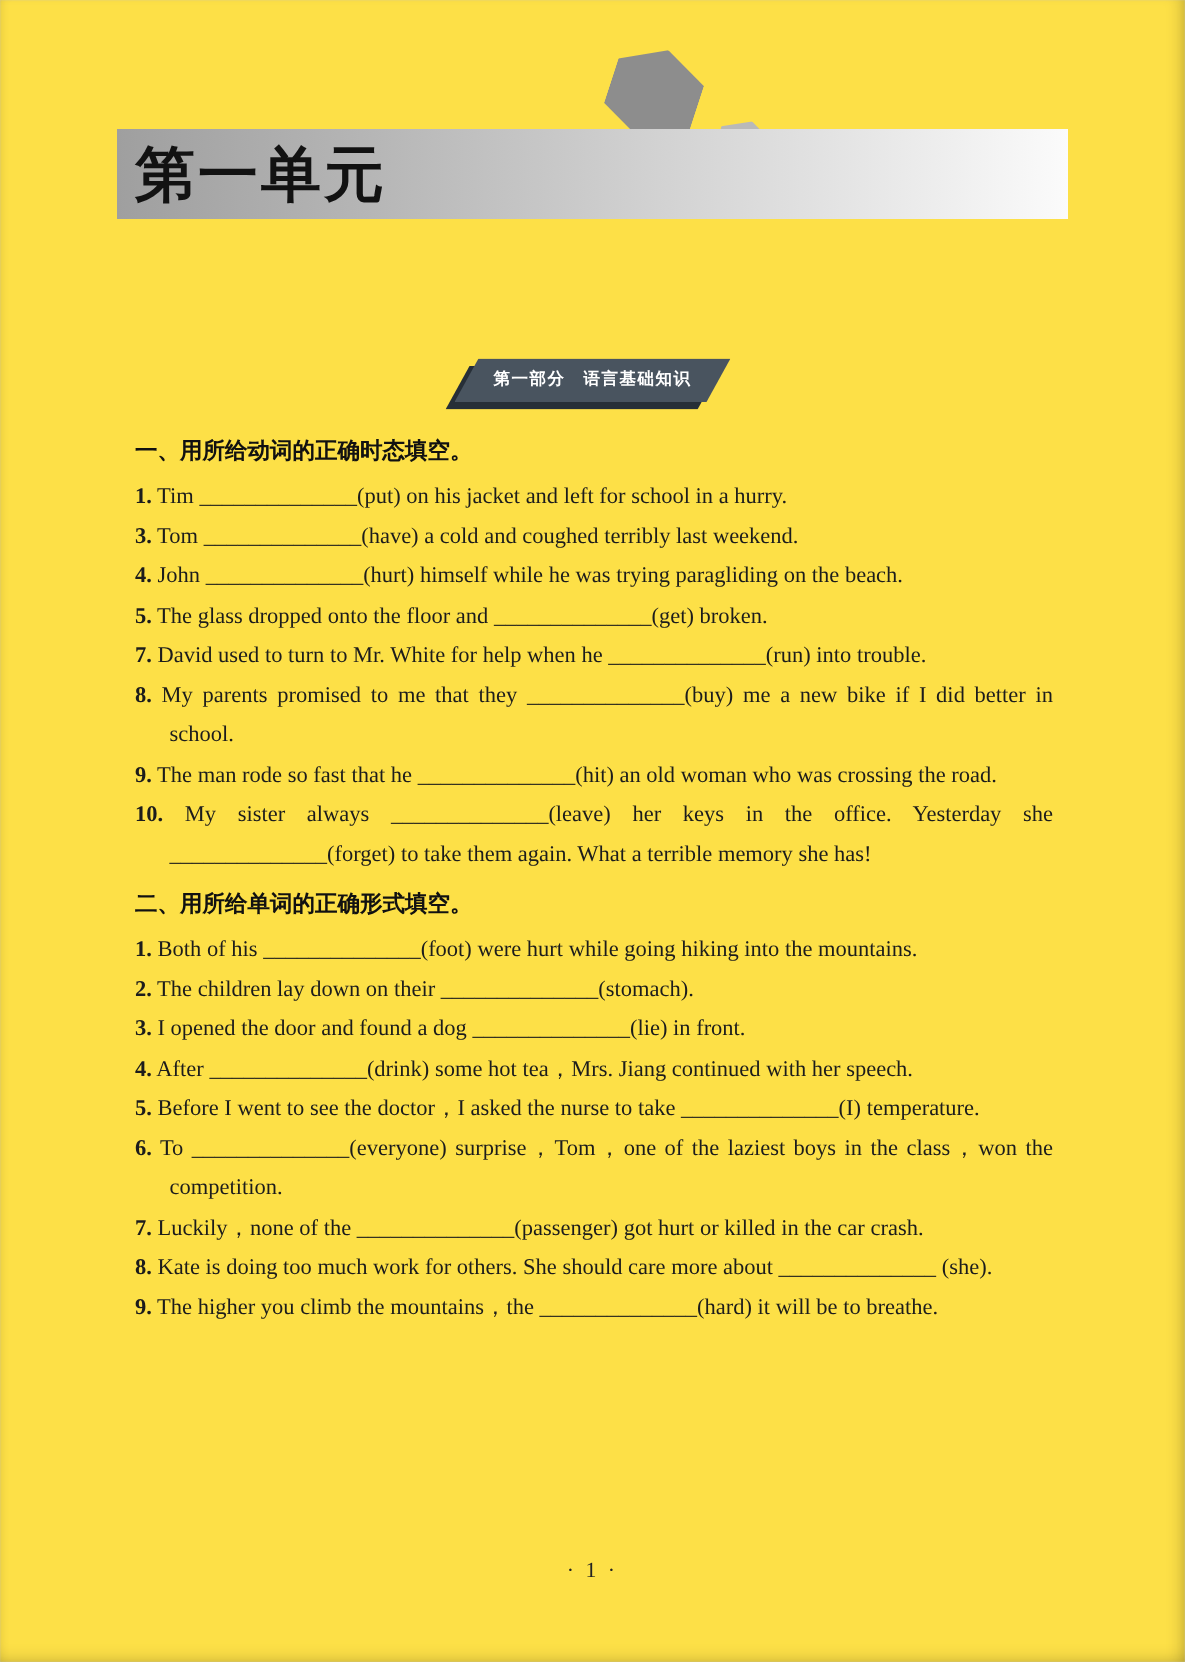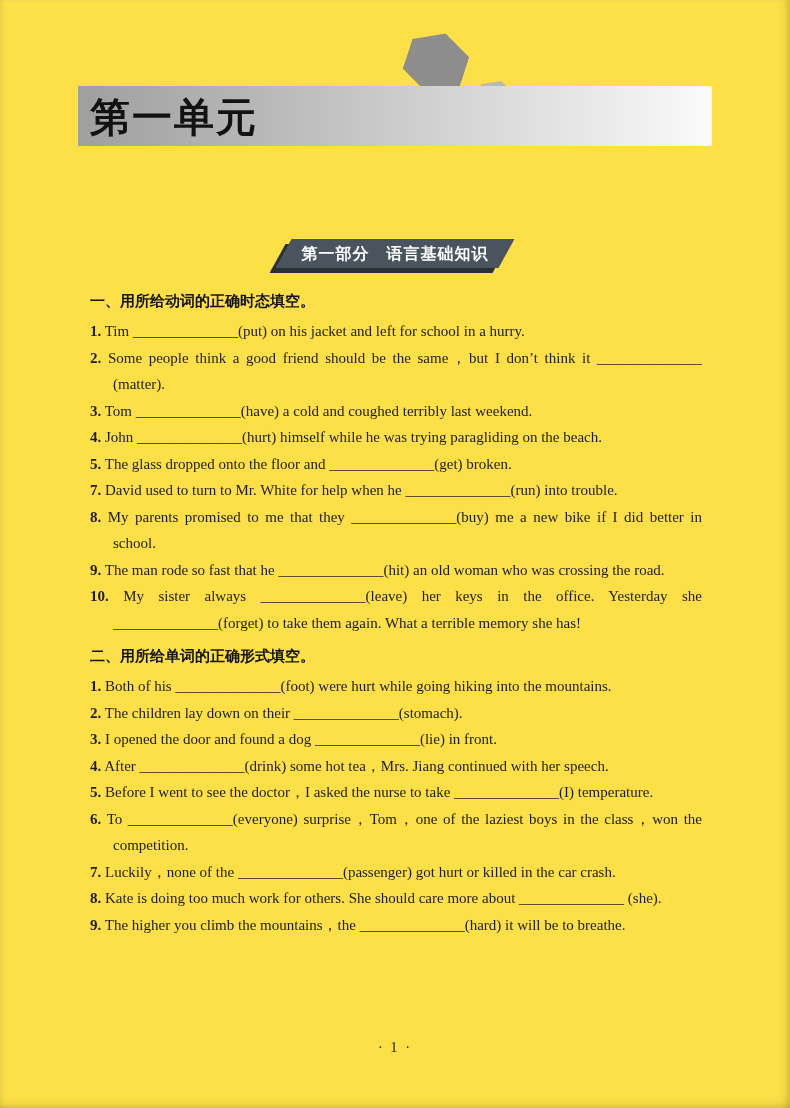--- a/index.html
+++ b/index.html
@@ -49,21 +49,21 @@
   .badge-shadow{
     position:absolute;left:-6px;top:5px;width:100%;height:100%;
     background:#272f37;
     clip-path:polygon(16px 0,100% 0,calc(100% - 16px) 100%,0 100%);
   }
   .badge{
     position:relative;
     background:#49545f;
     color:#ffffff;
     font-family:"Liberation Sans", sans-serif;
-    font-weight:bold;font-size:16px;line-height:29px;
+    font-weight:bold;font-size:11px;line-height:29px;
     letter-spacing:1px;
     padding:0 26px;
     clip-path:polygon(16px 0,100% 0,calc(100% - 16px) 100%,0 100%);
     white-space:nowrap;
   }
 
   
   .content{
     position:absolute;left:90px;top:287px;width:612px;
     font-size:15px;
@@ -104,21 +104,20 @@
       <div class="badge-shadow"></div>
       <div class="badge">第一部分　语言基础知识</div>
     </div>
   </div>
 
   <div class="content">
     <section class="exercise-section">
       <h2 class="sec-heading">一、用所给动词的正确时态填空。</h2>
       <div class="items">
           <div class="item"><span class="num">1.</span> <span class="txt">Tim ______________(put) on his jacket and left for school in a hurry.</span></div>
-          <div class="item"><span class="num">2.</span> <span class="txt">Some people think a good friend should be the same，but I don’t think it ______________ (matter).</span></div>
           <div class="item"><span class="num">3.</span> <span class="txt">Tom ______________(have) a cold and coughed terribly last weekend.</span></div>
           <div class="item"><span class="num">4.</span> <span class="txt">John ______________(hurt) himself while he was trying paragliding on the beach.</span></div>
           <div class="item"><span class="num">5.</span> <span class="txt">The glass dropped onto the floor and ______________(get) broken.</span></div>
           <div class="item"><span class="num">7.</span> <span class="txt">David used to turn to Mr. White for help when he ______________(run) into trouble.</span></div>
           <div class="item"><span class="num">8.</span> <span class="txt">My parents promised to me that they ______________(buy) me a new bike if I did better in school.</span></div>
           <div class="item"><span class="num">9.</span> <span class="txt">The man rode so fast that he ______________(hit) an old woman who was crossing the road.</span></div>
           <div class="item"><span class="num">10.</span> <span class="txt">My sister always ______________(leave) her keys in the office. Yesterday she ______________(forget) to take them again. What a terrible memory she has!</span></div>
         </div>
     </section>
     <section class="exercise-section">

